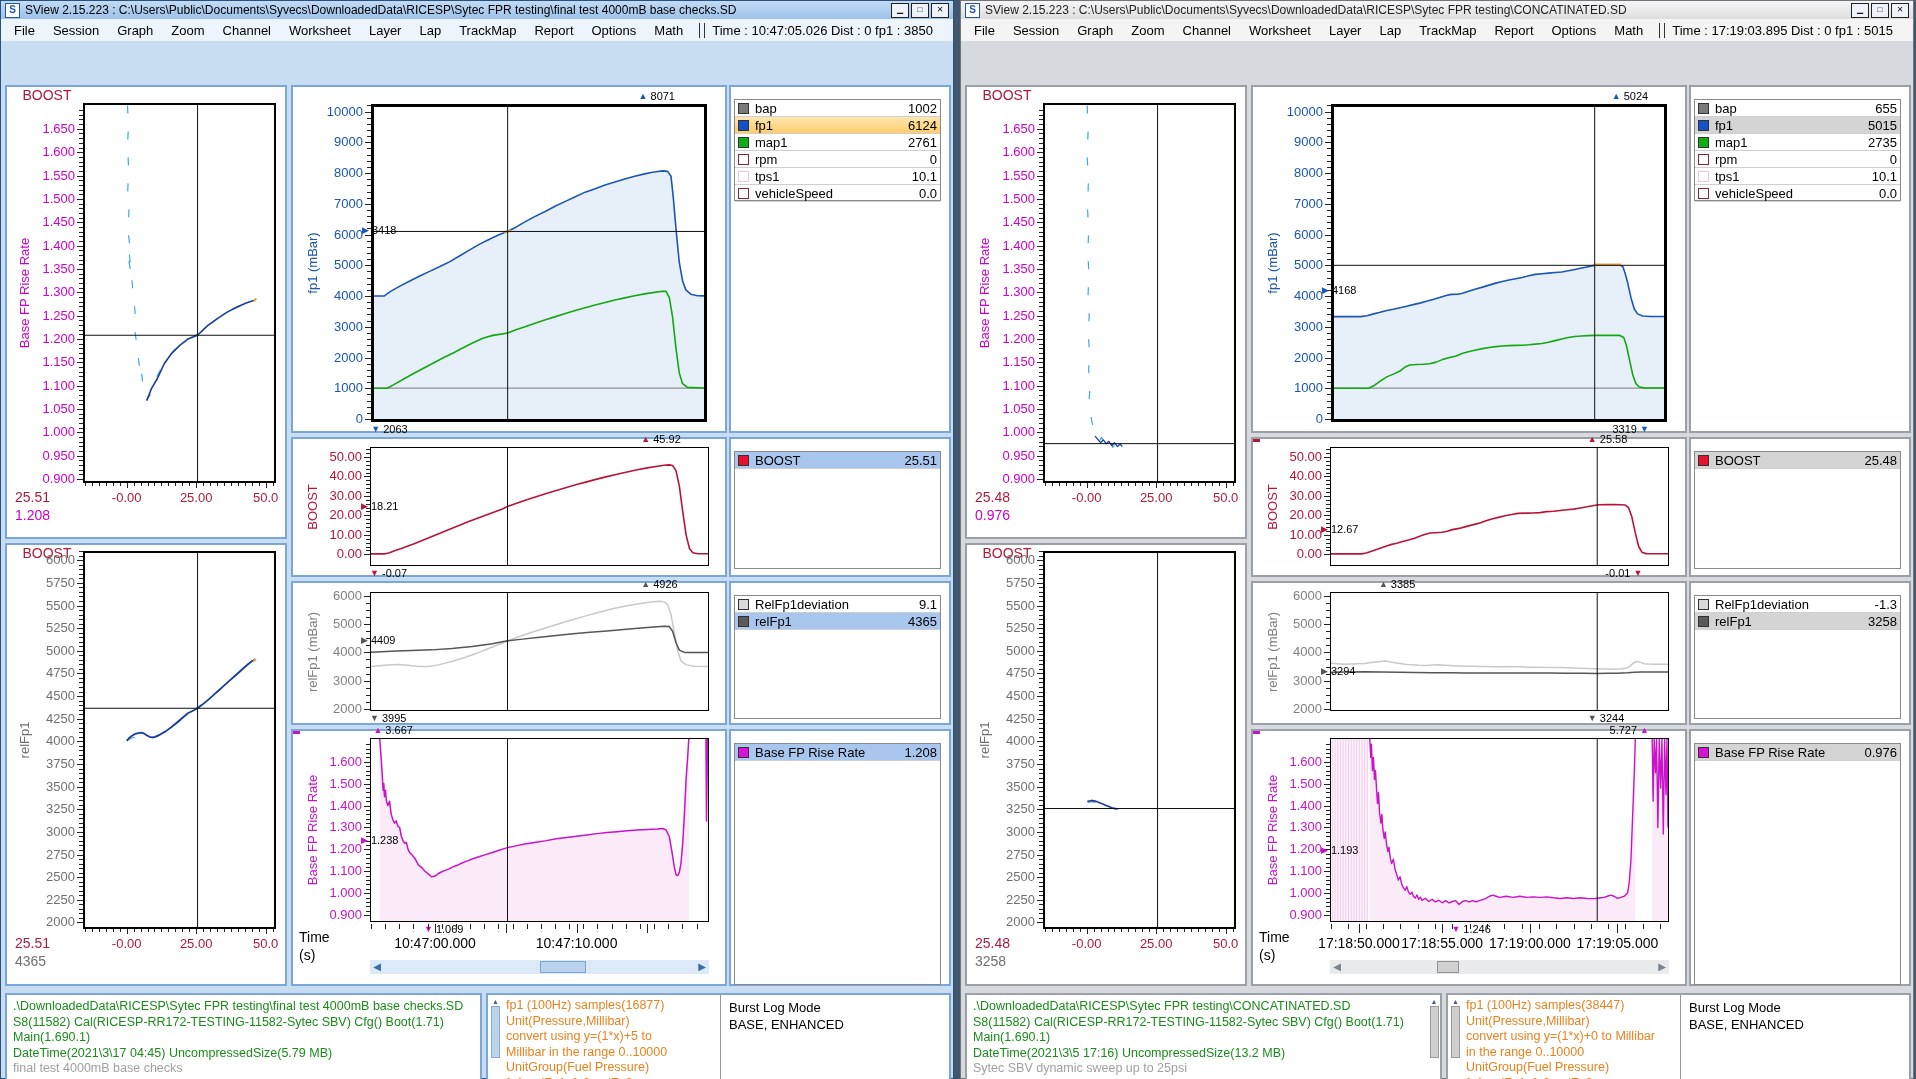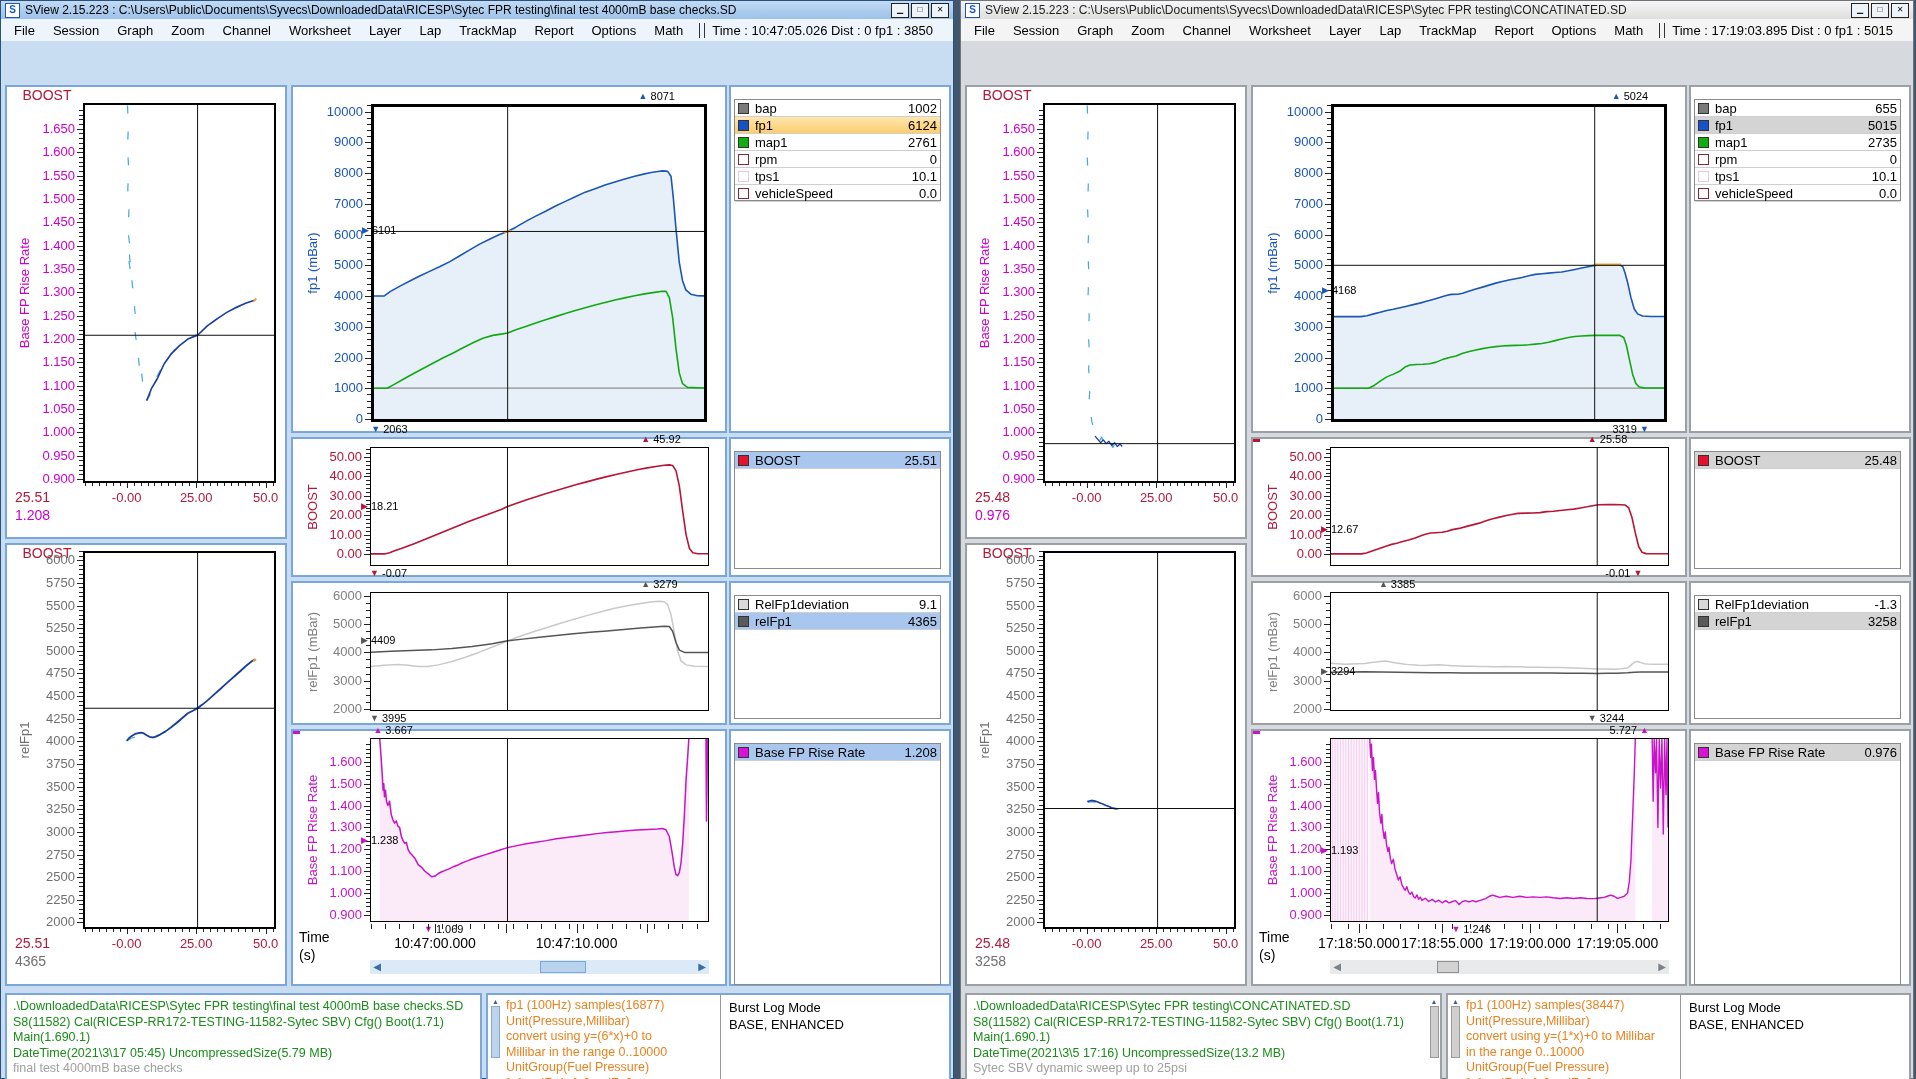--- a/index.html
+++ b/index.html
@@ -462,21 +462,21 @@
           <div class="tick" style="left: 74px; top: 30.7586px; width: 4px; height: 1px;"></div>
           <div class="ytl" style="left: 0px; width: 70px; top: 16.6108px; color: rgb(26, 86, 180);">10000</div>
           <div class="tick" style="left: 72px; top: 24.6108px; width: 6px; height: 1px;"></div>
           <div class="tick" style="left: 74px; top: 18.4631px; width: 4px; height: 1px;"></div>
           <div class="marker" style="top: 3px; left: 345.6px;">
             <span class="arr" style="color: rgb(26, 86, 180);">▲</span>
             <span>8071</span>
           </div>
           <div class="marker" style="top: 137.462px; left: 69px;">
             <span class="arr" style="color: rgb(26, 86, 180);">▶</span>
-            <span>6101</span>
+            <span>3418</span>
           </div>
           <div class="marker" style="top: 336px; left: 78.3px;">
             <span class="arr" style="color: rgb(26, 86, 180);">▼</span>
             <span>2063</span>
           </div>
         </div>
         <div class="panel" style="left: 290px; top: 396px; width: 436px; height: 140px;">
           <div class="plot" style="left: 77px; top: 8px; width: 339px; height: 119px; border: 1px solid rgb(0, 0, 0);">
             <svg viewBox="0 0 1000 1000" preserveAspectRatio="none">
               <path d="M0.0 905.2 L40.0 905.2 L55.0 895.2 L70.0 878.5 L90.0 858.6 L110.0 836.9 L130.0 815.3 L150.0 792.0 L170.0 768.7 L190.0 745.4 L210.0 722.1 L230.0 698.8 L250.0 675.5 L270.0 652.2 L290.0 629.0 L310.0 607.3 L330.0 585.7 L350.0 564.1 L370.0 542.4 L390.0 520.8 L405.0 500.0 L430.0 474.2 L460.0 444.3 L490.0 416.0 L520.0 389.4 L550.0 362.7 L580.0 337.8 L610.0 312.8 L640.0 289.5 L670.0 266.2 L700.0 244.6 L730.0 224.6 L760.0 204.7 L790.0 186.4 L820.0 169.7 L850.0 156.4 L870.0 148.1 L885.0 144.4 L895.0 149.8 L905.0 193.0 L915.0 326.1 L925.0 542.4 L935.0 742.1 L945.0 858.6 L955.0 895.2 L970.0 903.5 L1000.0 903.5" fill="none" stroke="#b81438" stroke-width="1.6" vector-effect="non-scaling-stroke" stroke-linejoin="round"></path>
@@ -557,21 +557,21 @@
           <div class="tick" style="left: 73px; top: 48.1983px; width: 4px; height: 1px;"></div>
           <div class="ytl" style="left: -1px; width: 70px; top: 33.1245px; color: rgb(128, 128, 128);">5000</div>
           <div class="tick" style="left: 71px; top: 41.1245px; width: 6px; height: 1px;"></div>
           <div class="tick" style="left: 73px; top: 34.0508px; width: 4px; height: 1px;"></div>
           <div class="tick" style="left: 73px; top: 26.977px; width: 4px; height: 1px;"></div>
           <div class="tick" style="left: 73px; top: 19.9033px; width: 4px; height: 1px;"></div>
           <div class="ytl" style="left: -1px; width: 70px; top: 4.8295px; color: rgb(128, 128, 128);">6000</div>
           <div class="tick" style="left: 71px; top: 12.8295px; width: 6px; height: 1px;"></div>
           <div class="marker" style="top: -5px; left: 348.34px;">
             <span class="arr" style="color: rgb(85, 85, 85);">▲</span>
-            <span>3279</span>
+            <span>4926</span>
           </div>
           <div class="marker" style="top: 50.8469px; left: 68px;">
             <span class="arr" style="color: rgb(85, 85, 85);">▶</span>
             <span>4409</span>
           </div>
           <div class="marker" style="top: 129px; left: 77.055px;">
             <span class="arr" style="color: rgb(85, 85, 85);">▼</span>
             <span>3995</span>
           </div>
         </div>
@@ -748,32 +748,32 @@
               <span class="sw" style="background: rgb(217, 17, 217); border-color: rgb(51, 51, 51);"></span>
               <span class="lg-label">Base FP Rise Rate</span>
               <span class="lg-val">1.208</span>
             </div>
           </div>
         </div>
         <div class="panel" style="left: 4px; top: 952px; width: 477px; height: 121px; padding: 4px 6px; box-sizing: border-box;">
           <div class="ftline fgreen">.\DownloadedData\RICESP\Sytec FPR testing\final test 4000mB base checks.SD</div>
           <div class="ftline fgreen">S8(11582) Cal(RICESP-RR172-TESTING-11582-Sytec SBV) Cfg() Boot(1.71)</div>
           <div class="ftline fgreen">Main(1.690.1)</div>
-          <div class="ftline fgreen">DateTime(2021\3\17 05:45) UncompressedSize(5.79 MB)</div>
+          <div class="ftline fgreen">DateTime(2021\3\17 04:45) UncompressedSize(5.79 MB)</div>
           <div class="ftline fgray">final test 4000mB base checks</div>
         </div>
         <div class="panel" style="left: 485px; top: 952px; width: 465px; height: 121px;">
           <div style="position: absolute; left: 0px; top: 0px; bottom: 0px; width: 232px; padding: 3px 2px 3px 18px; box-sizing: border-box; overflow: hidden;">
             <div class="minibar" style="left: 2px; width: 11px;">
               <div class="ma">▲</div>
               <div class="mt"></div>
             </div>
             <div class="ftline forange">fp1 (100Hz) samples(16877)</div>
             <div class="ftline forange">Unit(Pressure,Millibar)</div>
-            <div class="ftline forange">convert using y=(6*x)+0 to</div>
+            <div class="ftline forange">convert using y=(1*x)+5 to</div>
             <div class="ftline forange">Millibar in the range 0..10000</div>
             <div class="ftline forange">UnitGroup(Fuel Pressure)</div>
             <div class="ftline forange">    fp1, relFp1, fp2, relFp2,</div>
           </div>
           <div style="position: absolute; inset: 0px 0px 0px 232px; border-left: 1px solid rgb(153, 153, 153); padding: 4px 8px; box-sizing: border-box;">
             <div class="ftline fblack" style="font-size: 13px; line-height: 17px;">Burst Log Mode</div>
             <div class="ftline fblack" style="font-size: 13px; line-height: 17px;"></div>
             <div class="ftline fblack" style="font-size: 13px; line-height: 17px;">BASE, ENHANCED</div>
           </div>
         </div>

